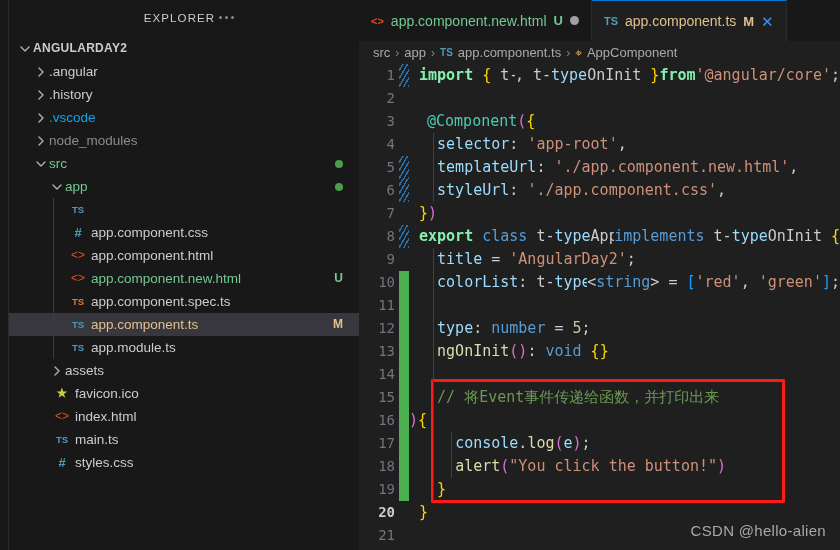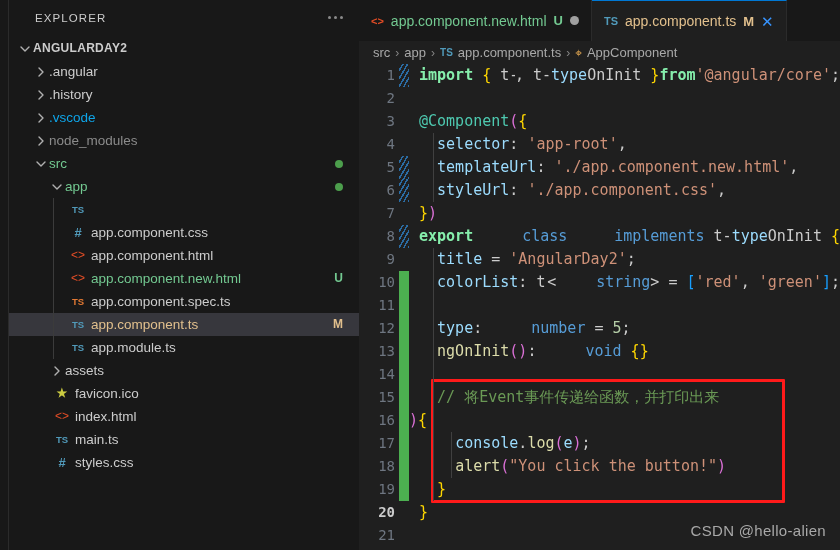--- a/index.html
+++ b/index.html
@@ -41,21 +41,21 @@
     display: flex;
     flex-direction: column;
     overflow: hidden;
     position: relative;
   }
   .sidebar-header {
     height: 35px;
     display: flex;
     align-items: center;
     padding: 0 12px 0 26px;
-    justify-content: space-between;
+    justify-content: center;
     flex: 0 0 35px;
   }
   .sidebar-title {
     font-size: 11.5px;
     letter-spacing: 1.1px;
     color: #cccccc;
     font-weight: 400;
   }
   .ellipsis-icon {
     display: flex;
@@ -246,30 +246,30 @@
     position: relative;
   }
   .indent-guide {
     position: absolute;
     width: 1px;
     background: #404040;
   }
 
   
   .t-kw   { color: #86efac; font-weight: bold; }
-  .t-kw2  { color: #569cd6; margin-left: 40px; }
+  .t-kw2  { color: #569cd6; }
   .t-fn   { color: #dcdcaa; }
   .t-str  { color: #ce9178; }
   .t-var  { color: #9cdcfe; }
   .t-num  { color: #b5cea8; }
   .t-cmt  { color: #6a9955; }
   .t-br1  { color: #ffd700; }
   .t-br2  { color: #da70d6; }
   .t-br3  { color: #179fff; }
-  .t-deco { color: #4ec9b0; }
+  .t-deco { color: #4ec9b0; margin-left: 8px; }
 
   
   .red-box {
     position: absolute;
     border: 3px solid #ff1a1a;
     pointer-events: none;
     border-radius: 1px;
   }
   .watermark {
     position: absolute;

